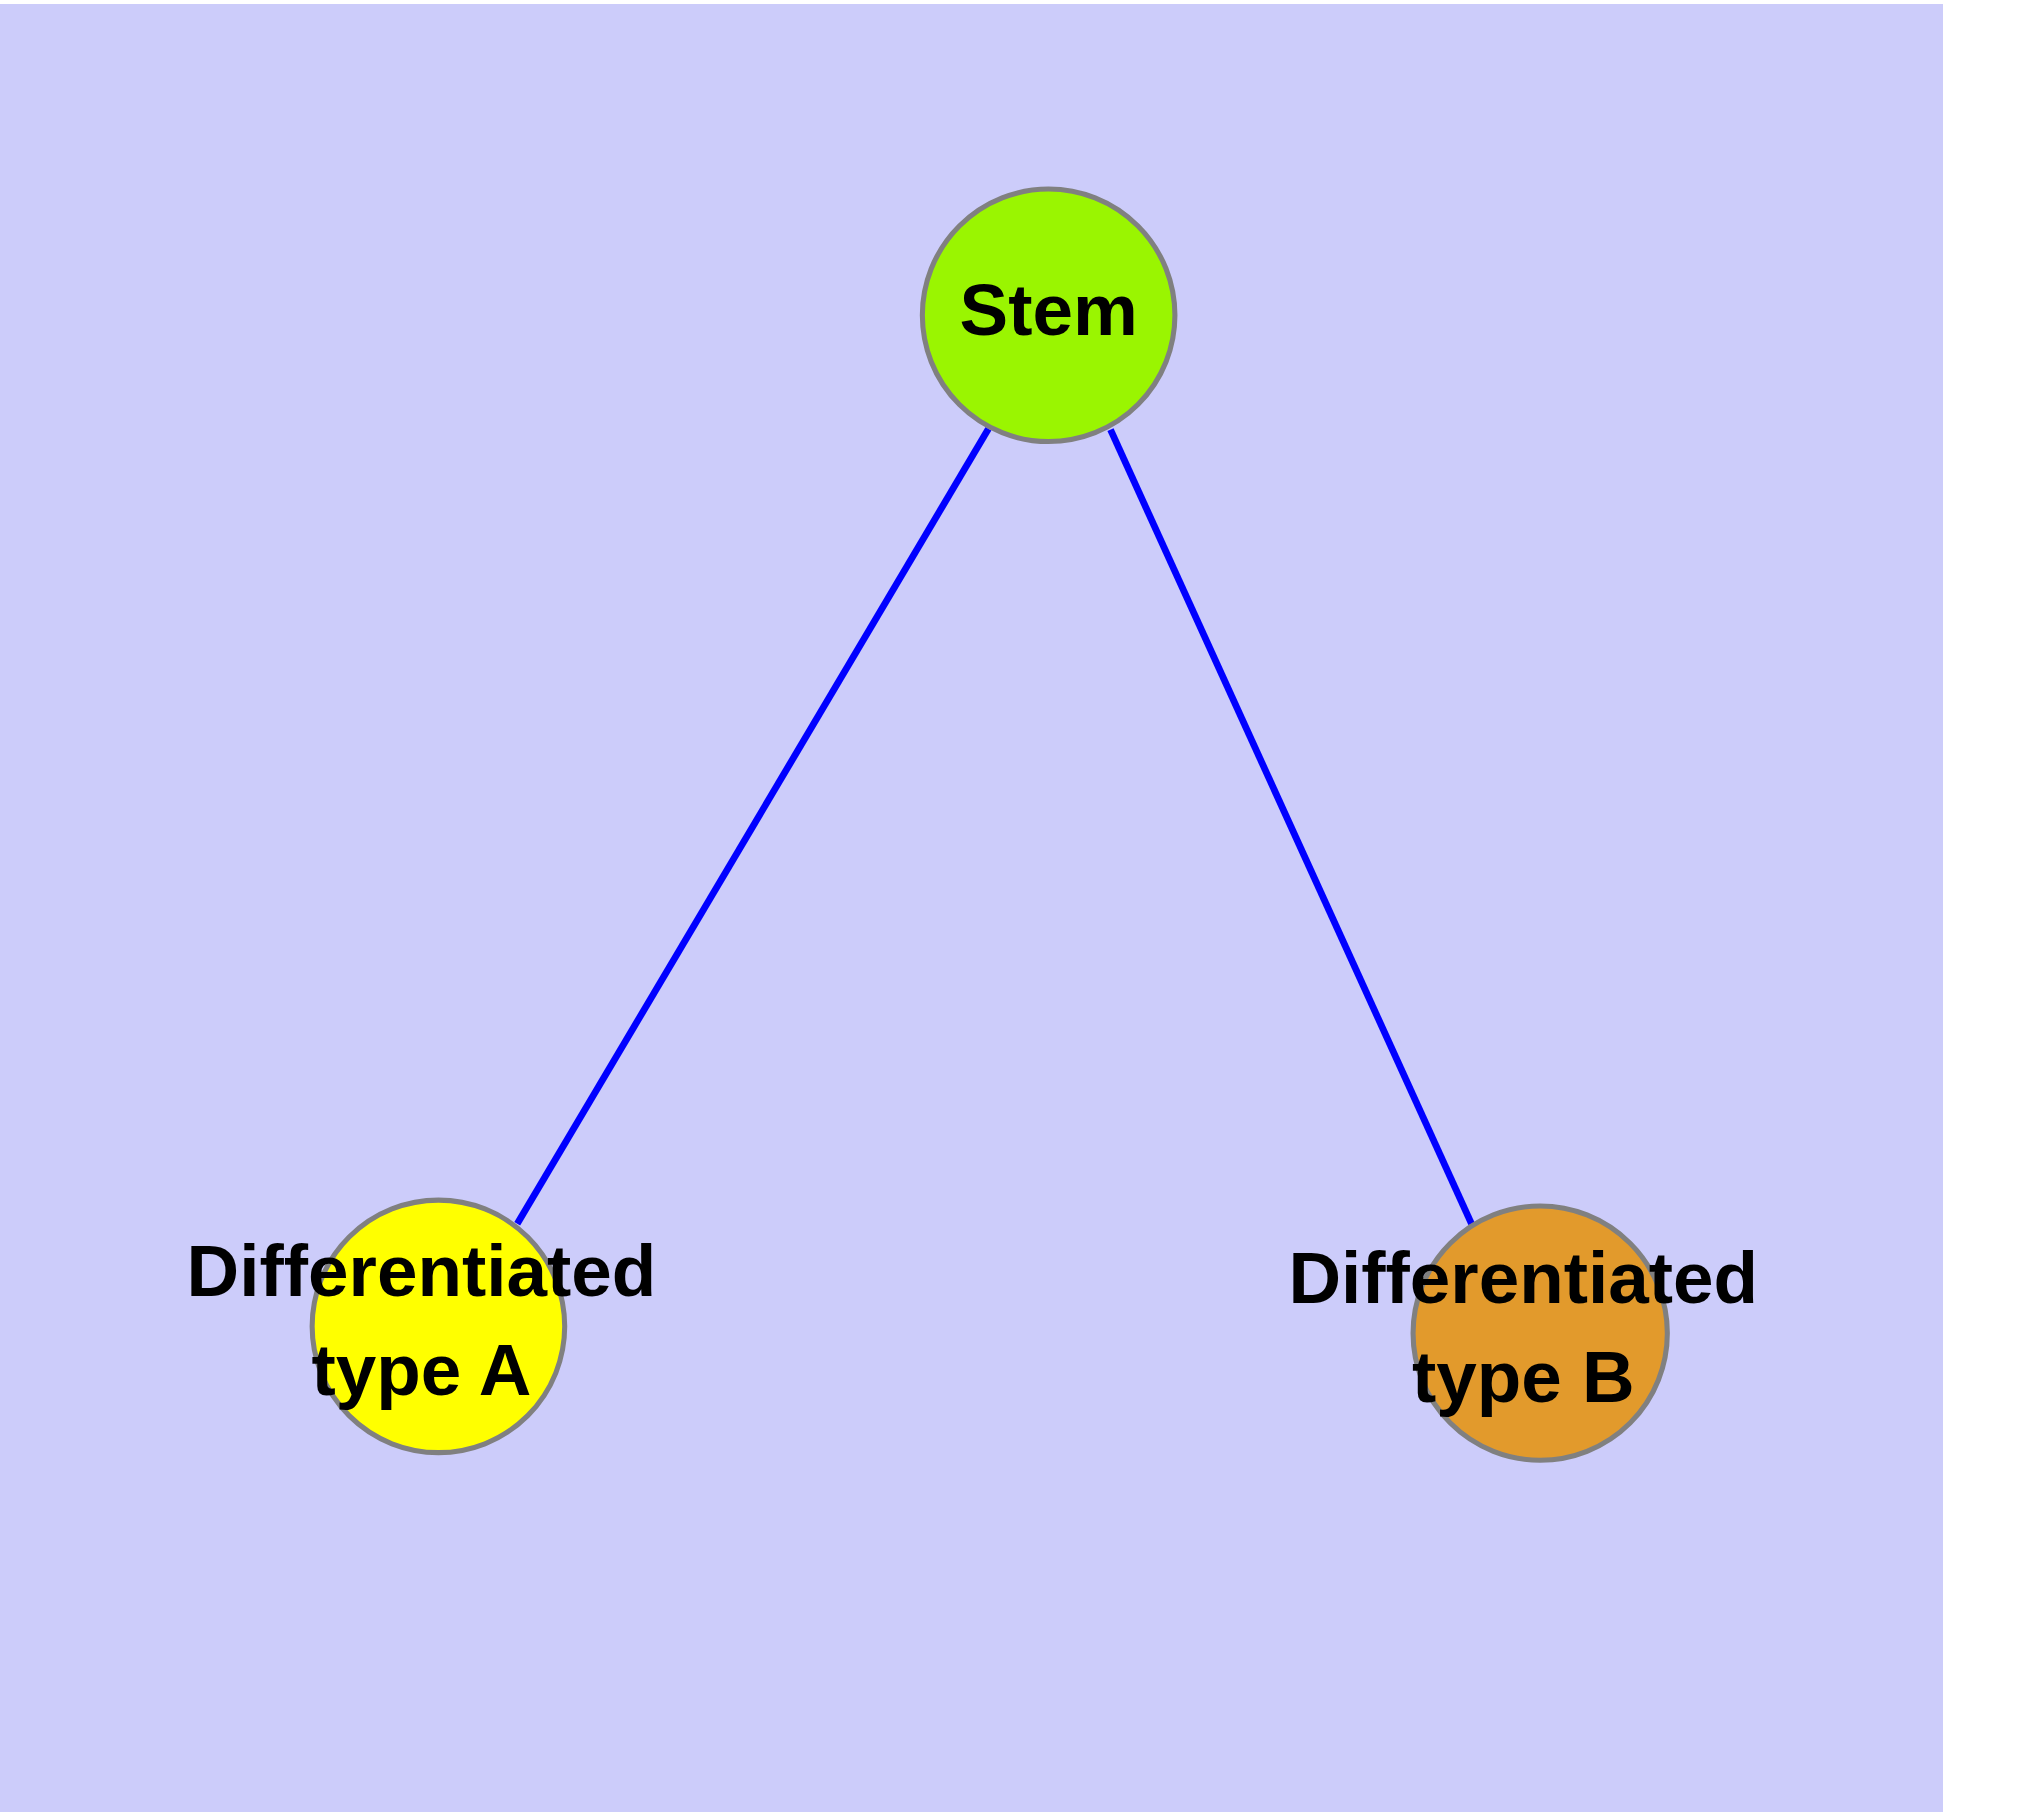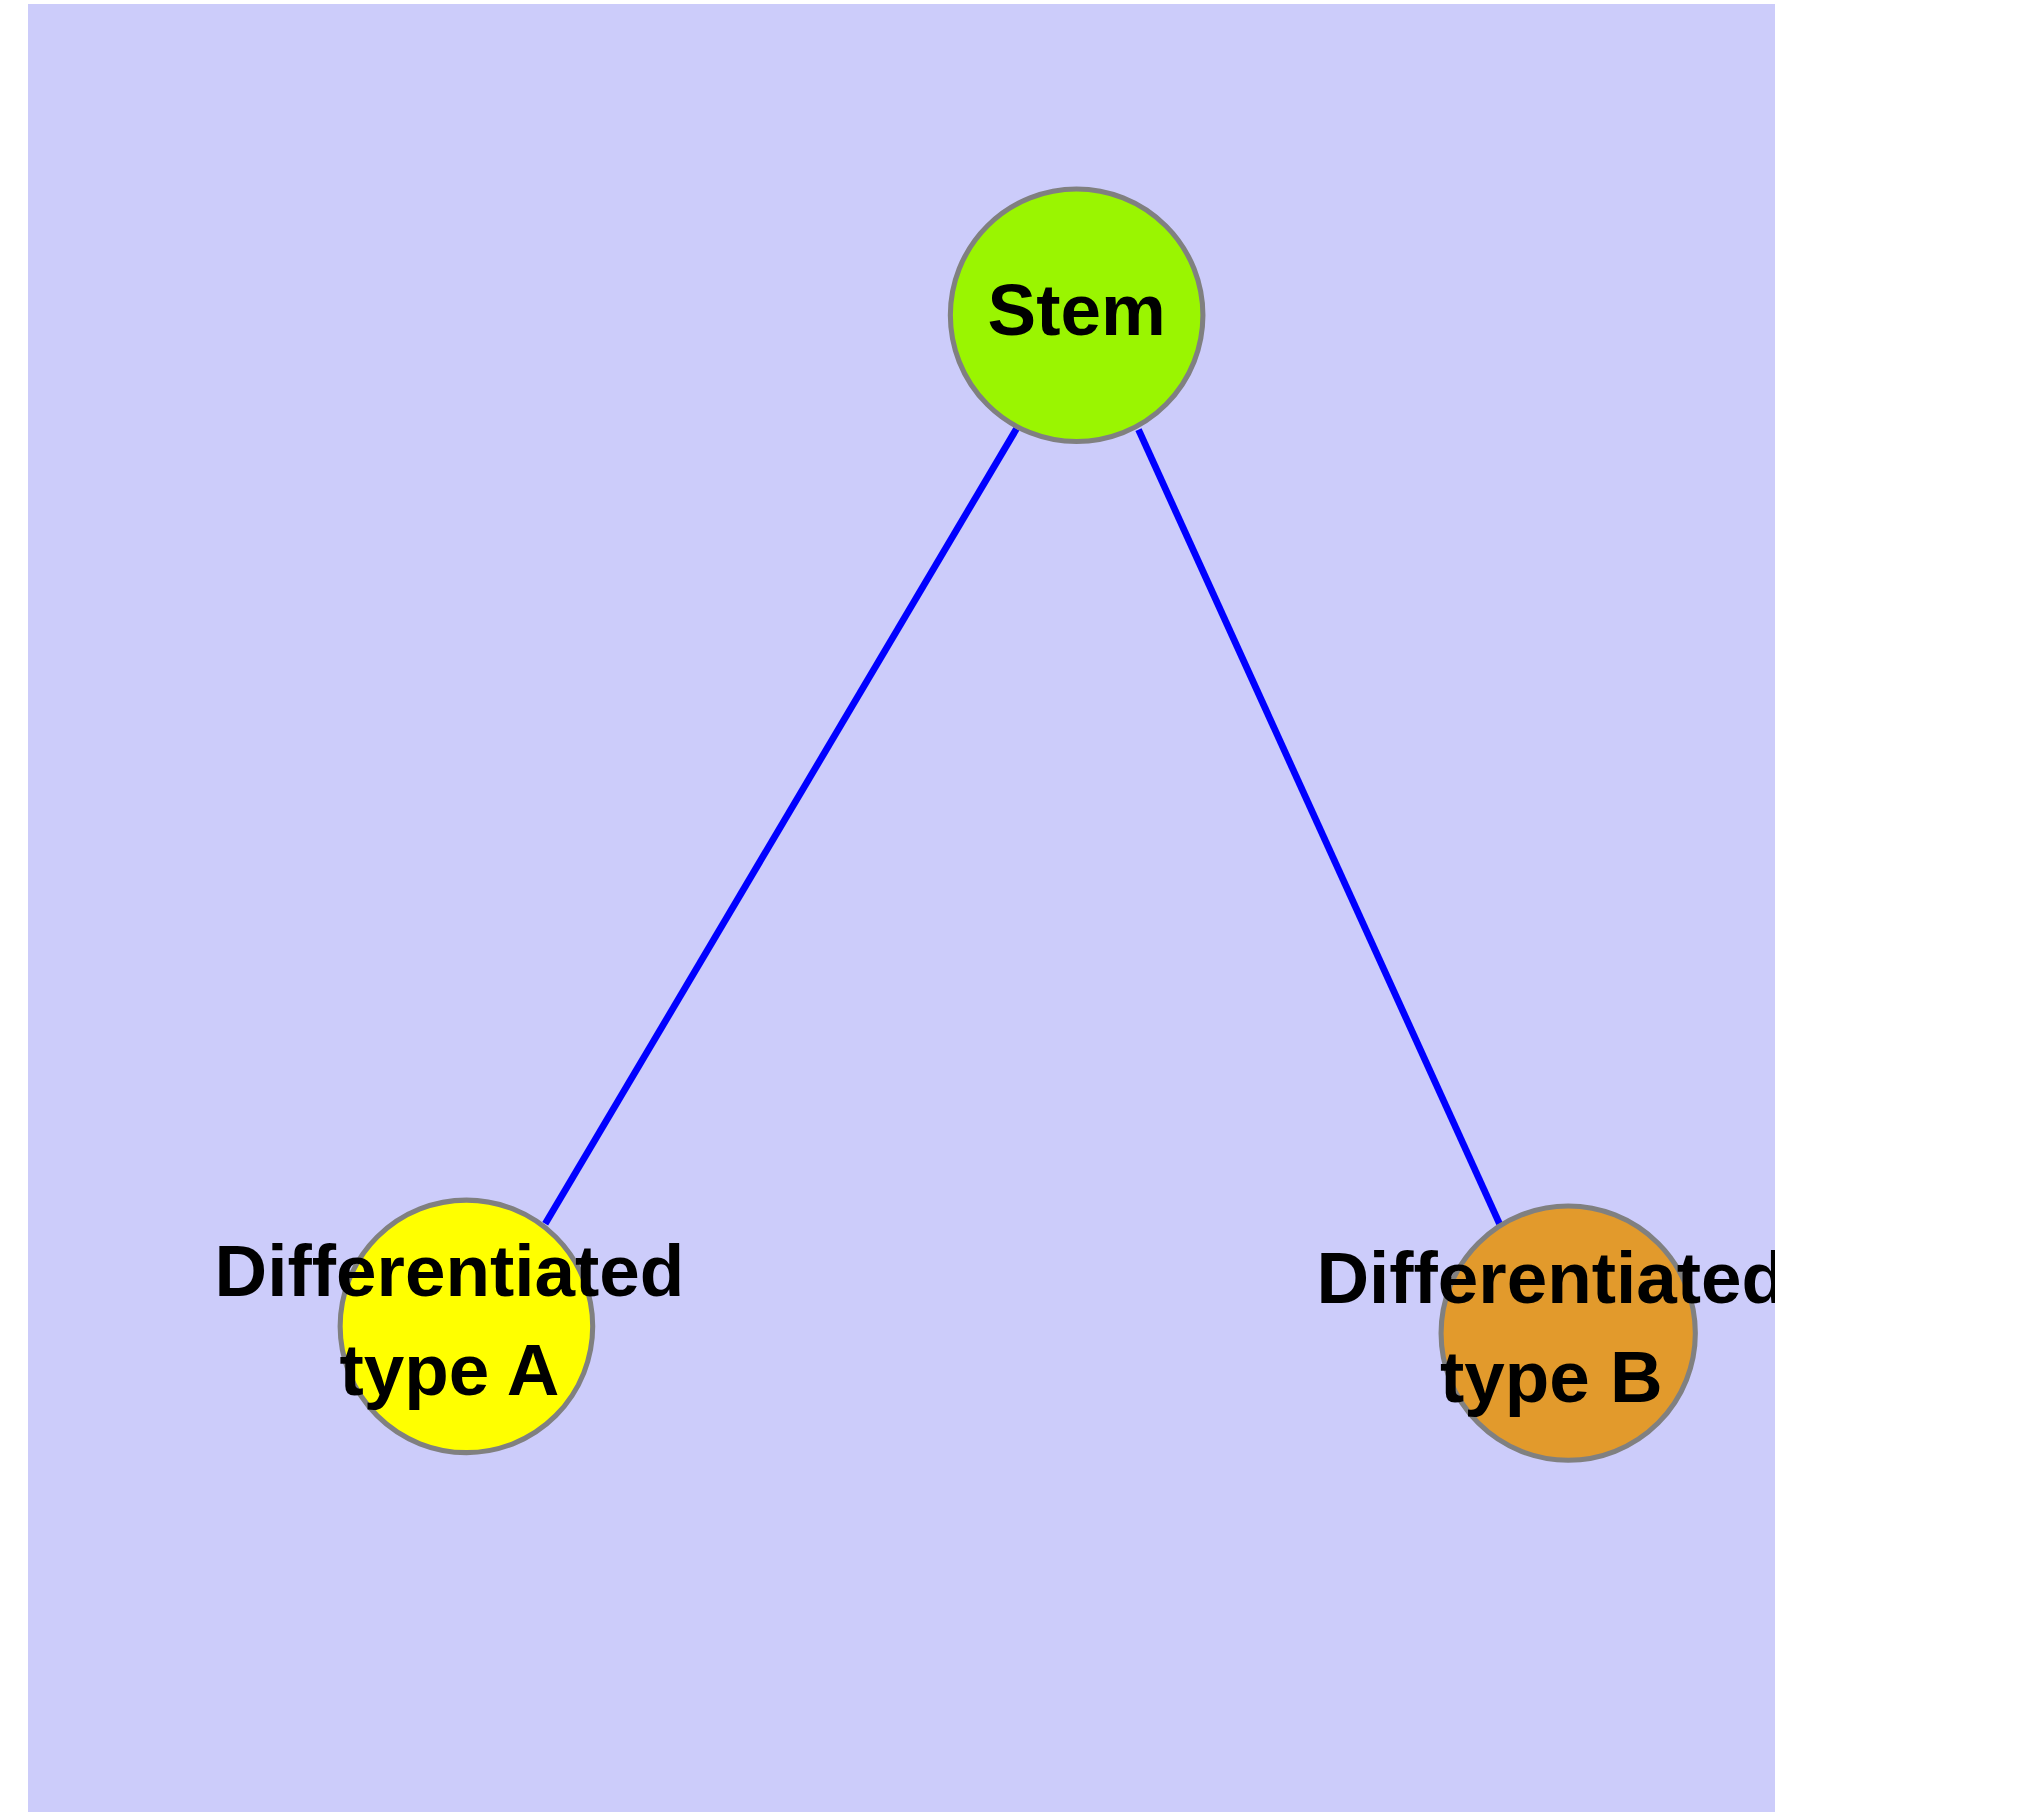--- a/index.html
+++ b/index.html
@@ -2,26 +2,25 @@
 <html style="font-size:13.6px"><head>
 <meta charset="utf-8">
 <style>
   html, body {
     margin: 0;
     padding: 0;
     background: #ffffff;
   }
   #stage {
     position: relative;
-    width: 1747px;
+    width: 1943px;
     height: 1812px;
     background: #ffffff;
     overflow: hidden;
     font-family: "Liberation Sans", sans-serif;
-    margin-left: 28px;
   }
   #canvas-bg {
     position: absolute;
     left: 0;
     top: 4.2px;
     width: 2021px;
     height: 1808px;
     background: #ccccfa;
   }
   #graph-svg {

